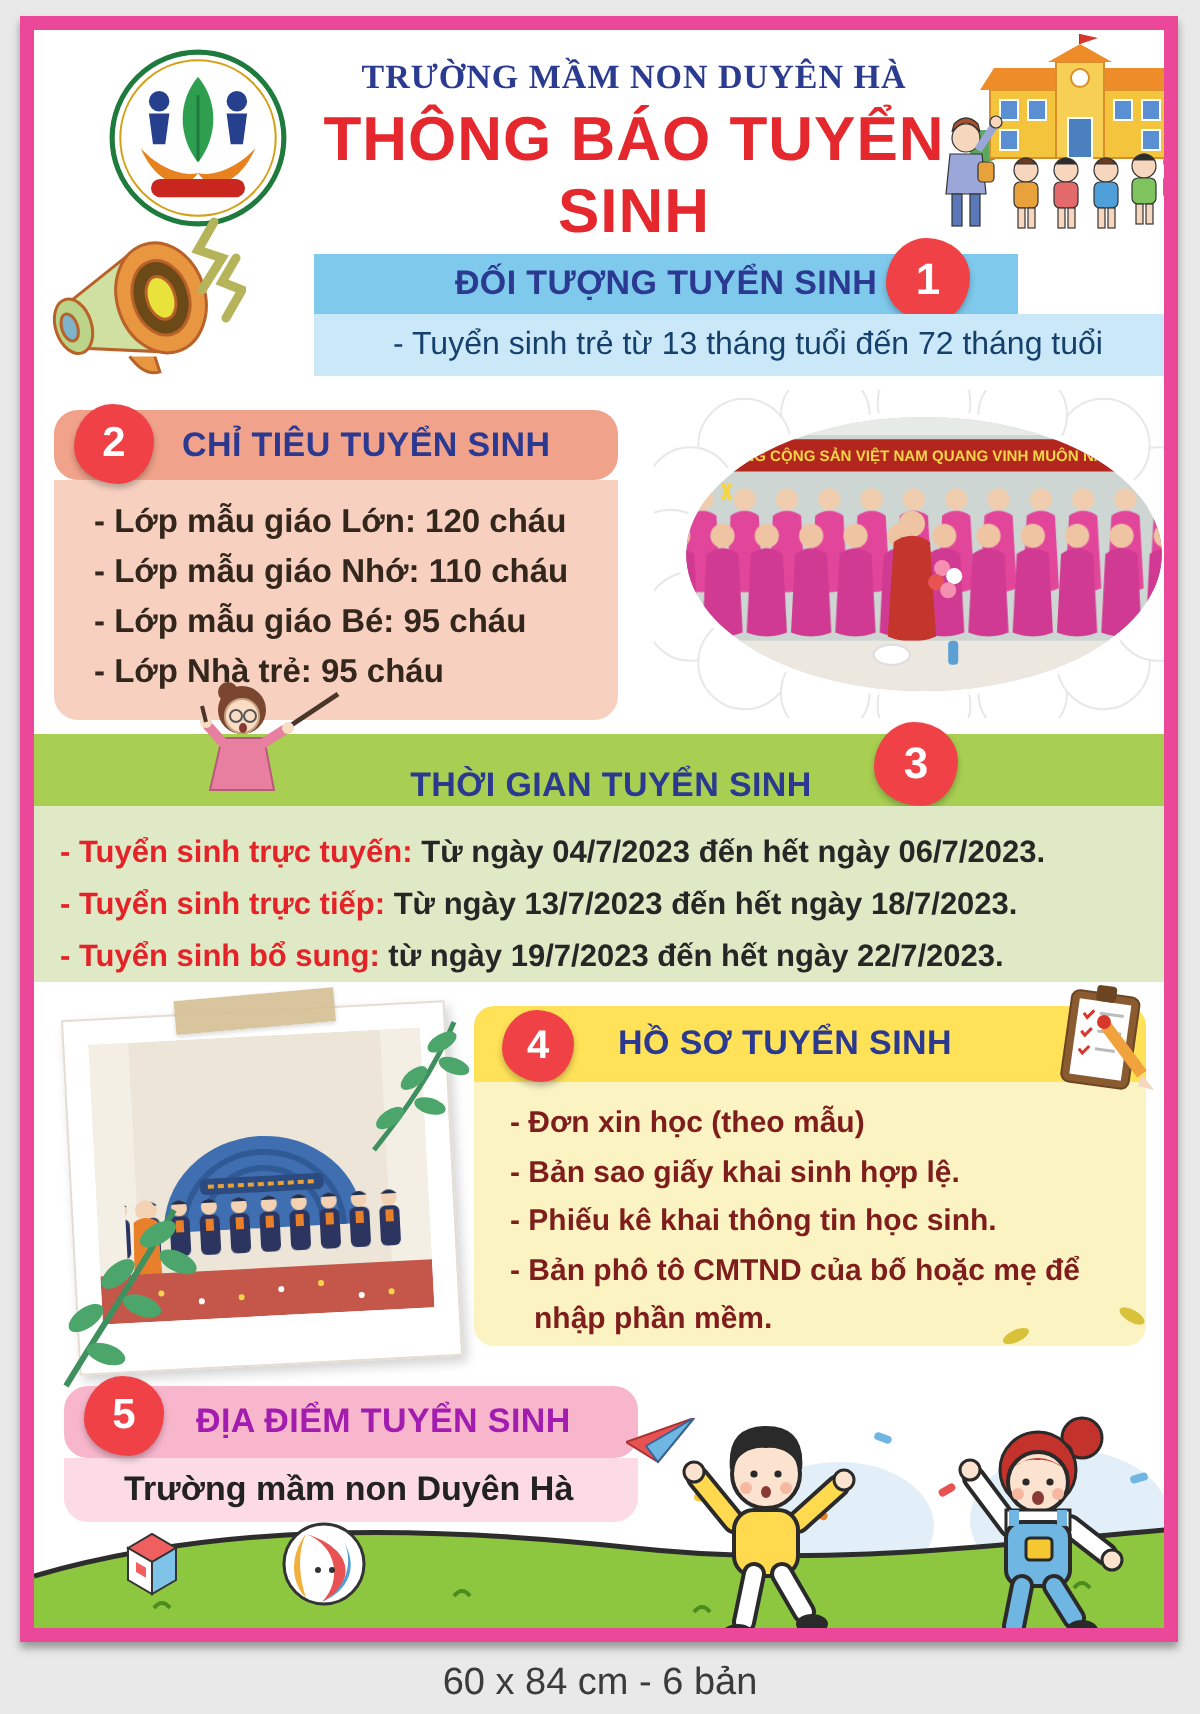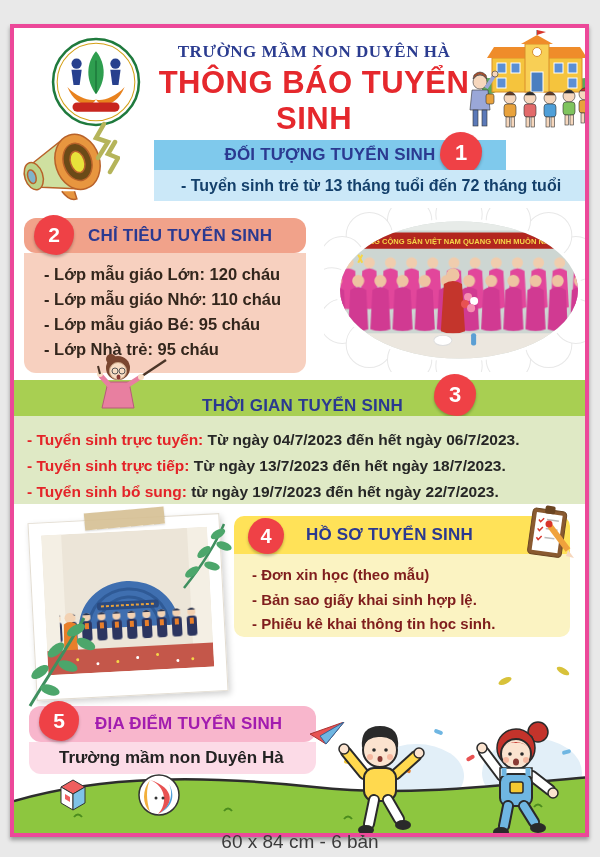--- a/index.html
+++ b/index.html
@@ -1,35 +1,35 @@
 <!DOCTYPE html>
 <html><head>
 <meta charset="utf-8">
 <style>
   *{margin:0;padding:0;box-sizing:border-box}
   html,body{width:600px;height:857px}
   body{position:relative;background:#e9e9e9;font-family:"Liberation Sans","DejaVu Sans",sans-serif;overflow:hidden}
   .abs{position:absolute}
-  .poster{position:absolute;left:10px;top:24px;width:579px;height:813px;background:#fff;border:4px solid #ec4899;box-shadow:0 3px 4px rgba(0,0,0,.35);overflow:hidden}
+  .poster{position:absolute;left:10px;top:8px;width:579px;height:813px;background:#fff;border:7px solid #ec4899;box-shadow:0 3px 4px rgba(0,0,0,.35);overflow:hidden}
 
   
   .title-block{left:126px;top:14px;width:348px;text-align:center}
   .school-name{font-family:"Liberation Serif","DejaVu Serif",serif;font-weight:700;font-size:17px;color:#2b3c90;letter-spacing:.5px}
   .main-title{font-size:31px;font-weight:700;color:#e5282d;letter-spacing:.5px;margin-top:3px}
   .year{font-size:21px;font-weight:700;color:#e5282d;margin-top:5px}
 
   
   .badge{background:#ef4146;color:#fff;font-weight:800;display:flex;align-items:center;justify-content:center;
          border-radius:48% 52% 44% 56% / 54% 46% 54% 46%;box-shadow:0 2px 3px rgba(0,0,0,.25);position:absolute}
   .bar-title{font-size:17px;font-weight:800;color:#2b3990;letter-spacing:.2px}
 
   
   .s1-bar{left:140px;top:112px;width:352px;height:30px;background:#7fc9ec;display:flex;align-items:center;justify-content:center}
   .s1-body{left:140px;top:142px;width:434px;height:31px;background:#cbe8f8;display:flex;align-items:center;justify-content:center;
-           font-size:16px;font-weight:700;color:#14406b}
+           font-size:16px;font-weight:400;color:#14406b}
   .s1-badge{width:42px;height:42px;right:24px;top:-8px;font-size:22px}
 
   
   .s2{left:10px;top:190px;width:282px}
   .s2-bar{position:relative;height:35px;background:#f1a28a;border-radius:12px;display:flex;align-items:center;padding-left:64px}
   .s2-badge{width:40px;height:40px;left:10px;top:-3px;font-size:21px}
   .s2-body{background:#f7d0bf;border-radius:0 0 12px 12px;padding:9px 6px 11px 20px;font-size:16.5px;font-weight:600;color:#33261c;line-height:25px}
 
   
   .s3-bar{left:0;top:352px;width:577px;height:36px;background:#a8cf52;display:flex;align-items:flex-end;justify-content:center}
@@ -291,20 +291,21 @@
           <line x1="28" y1="22" x2="46" y2="46" stroke="#f0a23c" stroke-width="6"></line>
           <polygon points="46,46 52,54 44,52" fill="#f6d7bd"></polygon>
           <circle cx="27" cy="20" r="3.5" fill="#d8352b"></circle>
         </svg>
       </span>
     </div>
     <div class="s4-body">
       <div class="hang">- Đơn xin học (theo mẫu)</div>
       <div class="hang">- Bản sao giấy khai sinh hợp lệ.</div>
       <div class="hang">- Phiếu kê khai thông tin học sinh.</div>
+      <div class="hang">- Bản phô tô CMTND của bố hoặc mẹ để nhập phần mềm.</div>
     </div>
   </div>
 
   <div class="abs polaroid">
     <div class="abs tape"></div>
     <svg viewBox="0 0 166 140" width="166" height="140">
       <defs>
         <pattern id="kid" x="4" y="78" width="15" height="60" patternUnits="userSpaceOnUse">
           <circle cx="7" cy="6" r="4" fill="#f3d2b3"></circle>
           <path d="M3 4 Q7 0 11 4 Z" fill="#22304f"></path>

